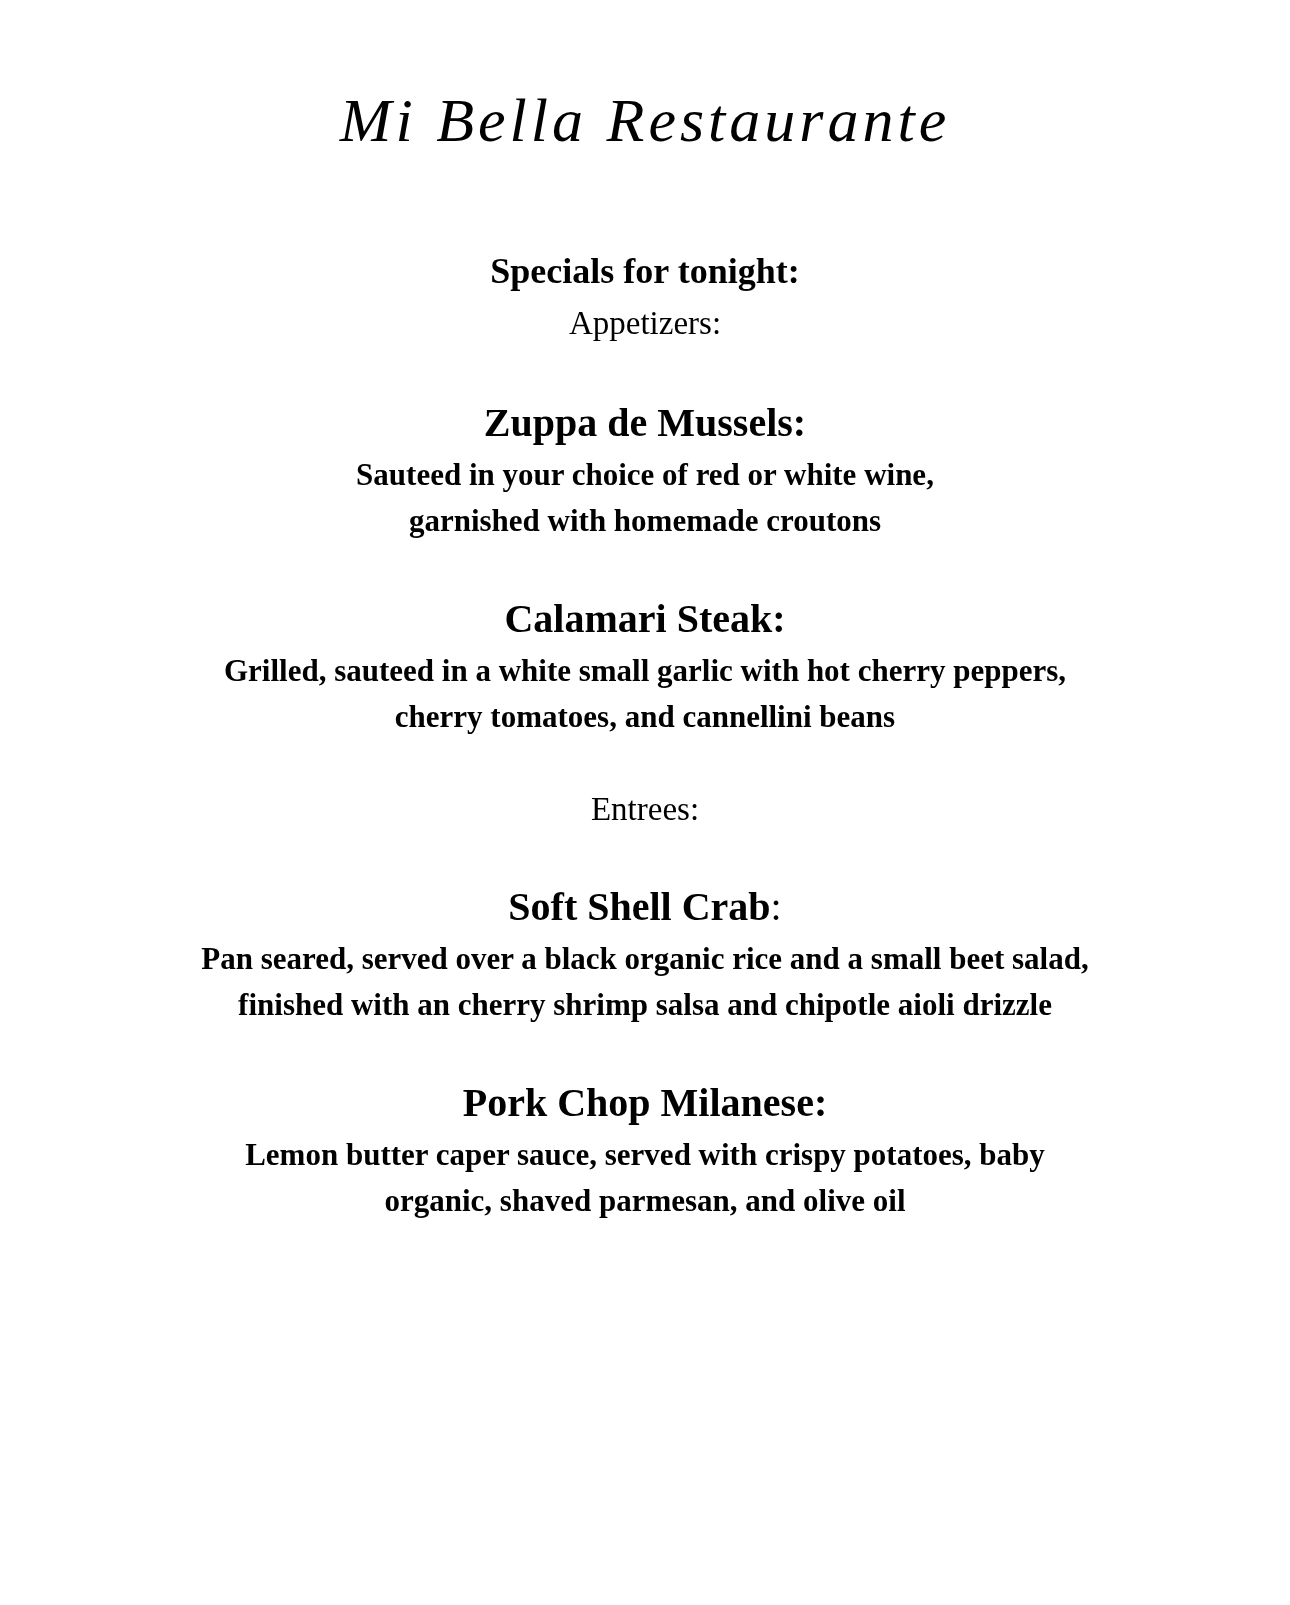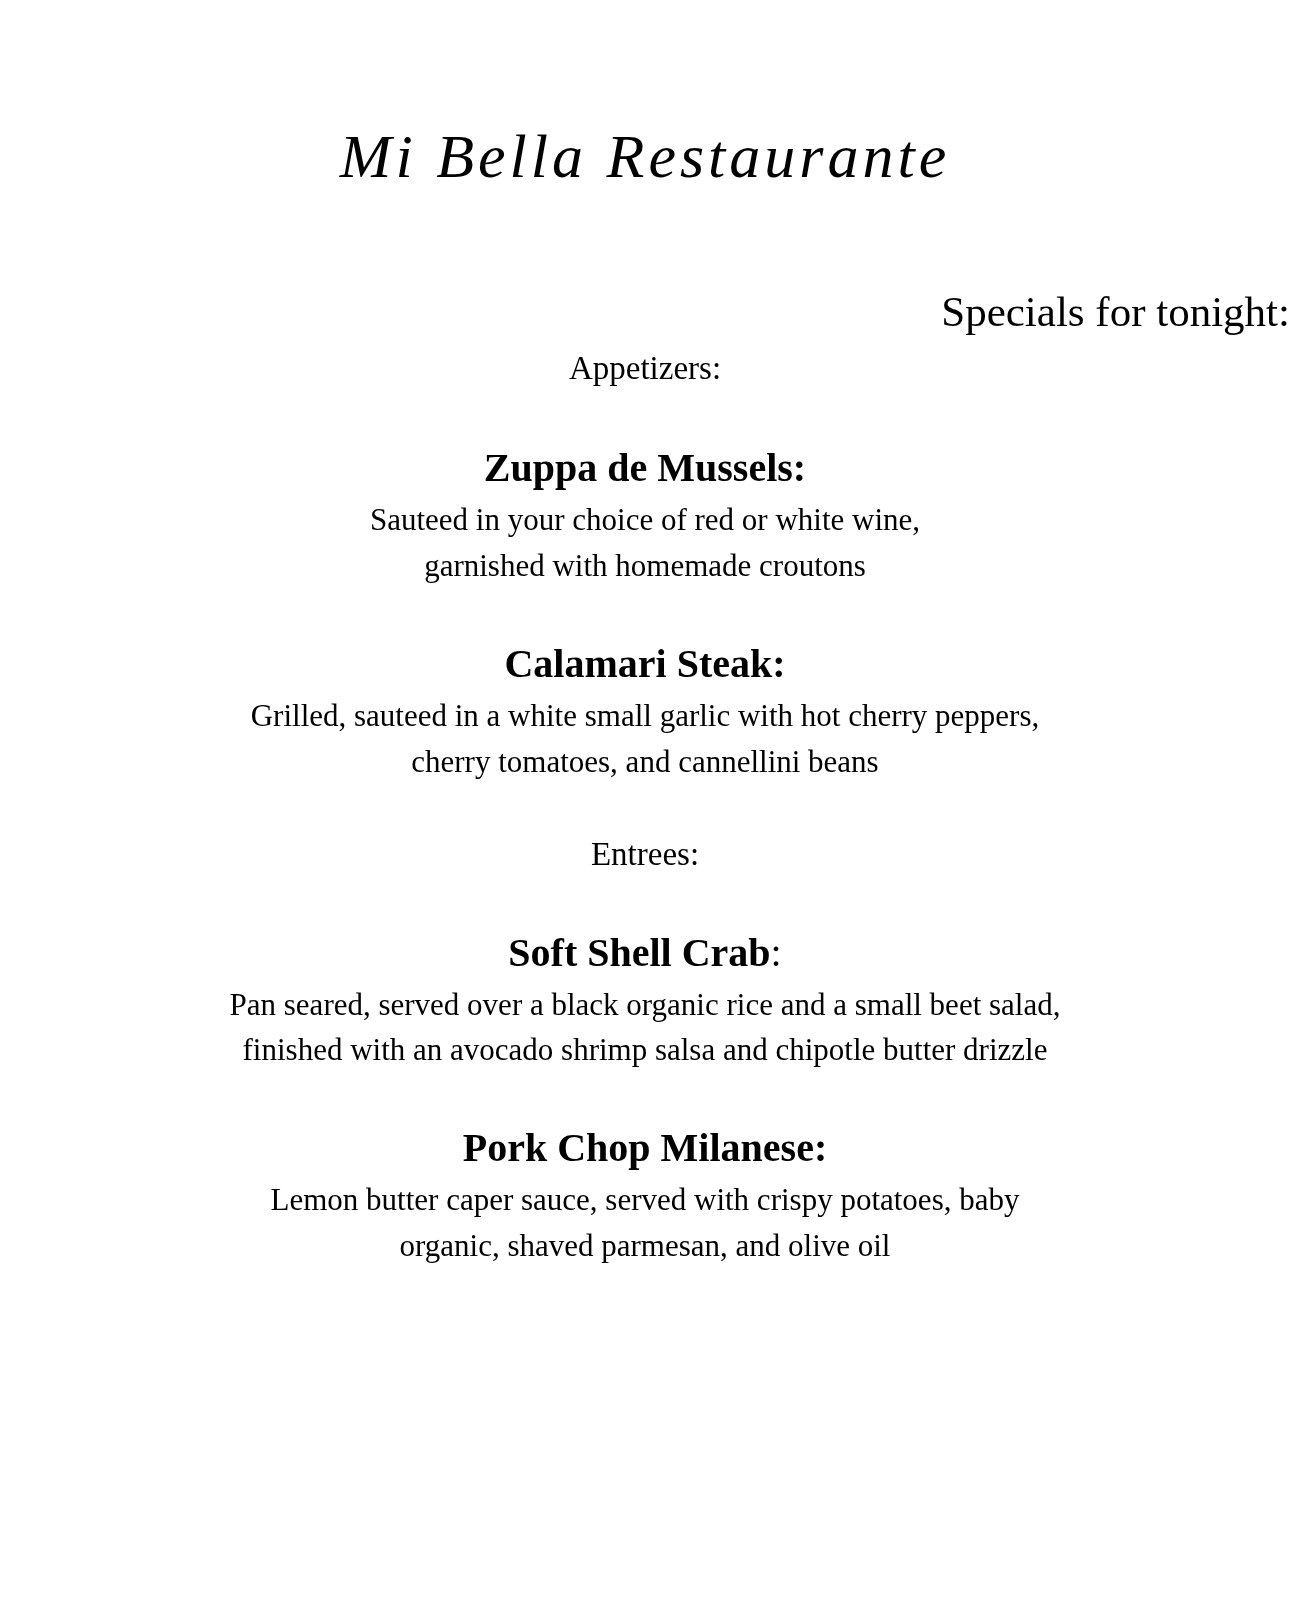--- a/index.html
+++ b/index.html
@@ -14,35 +14,34 @@
     height: 1605px;
     margin: 0 auto;
     background: #ffffff;
     color: #000000;
     font-family: "Liberation Serif", serif;
     text-align: center;
     overflow: hidden;
   }
 
   .title {
-    padding-top: 118px;
+    padding-top: 82px;
     font-family: cursive, "Liberation Serif", serif;
     font-style: italic;
     font-weight: 500;
     font-size: 62px;
     line-height: 1.25;
     letter-spacing: 4px;
   }
 
   .specials {
     margin-top: 88px;
-    font-size: 43px;
-    font-weight: normal;
+    font-size: 36px;
+    font-weight: bold;
     line-height: 1.3;
-    text-align: right;
   }
 
   .section-heading {
     font-size: 33px;
     font-weight: normal;
     line-height: 1.45;
   }
 
   .section-heading.appetizers {
     margin-top: 6px;
@@ -65,21 +64,21 @@
     font-weight: bold;
     line-height: 1.45;
   }
 
   .item-name .regular {
     font-weight: normal;
   }
 
   .item-line {
     font-size: 31px;
-    font-weight: normal;
+    font-weight: bold;
     line-height: 1.48;
   }
 </style>
 </head>
 <body>
 
 <div class="page">
 
   <h1 class="title">Mi Bella Restaurante</h1>
 
@@ -97,21 +96,21 @@
     <p class="item-name"><span>Calamari Steak:</span><span class="regular"></span></p>
     <p class="item-line">Grilled, sauteed in a white small garlic with hot cherry peppers,</p>
     <p class="item-line">cherry tomatoes, and cannellini beans</p>
   </div>
 
   <h3 class="section-heading entrees">Entrees:</h3>
 
   <div class="menu-item extra-gap">
     <p class="item-name"><span>Soft Shell Crab</span><span class="regular">:</span></p>
     <p class="item-line">Pan seared, served over a black organic rice and a small beet salad,</p>
-    <p class="item-line">finished with an avocado shrimp salsa and chipotle butter drizzle</p>
+    <p class="item-line">finished with an cherry shrimp salsa and chipotle aioli drizzle</p>
   </div>
 
   <div class="menu-item">
     <p class="item-name"><span>Pork Chop Milanese:</span><span class="regular"></span></p>
     <p class="item-line">Lemon butter caper sauce, served with crispy potatoes, baby</p>
     <p class="item-line">organic, shaved parmesan, and olive oil</p>
   </div>
 
 </div>
 

